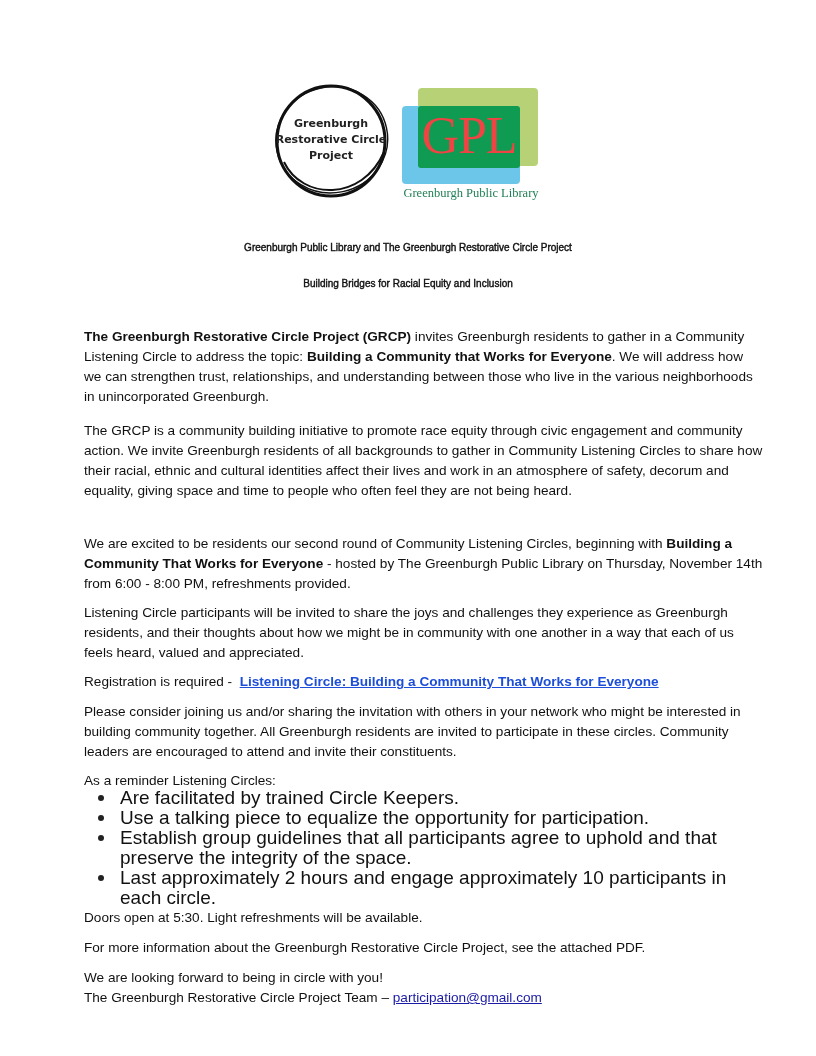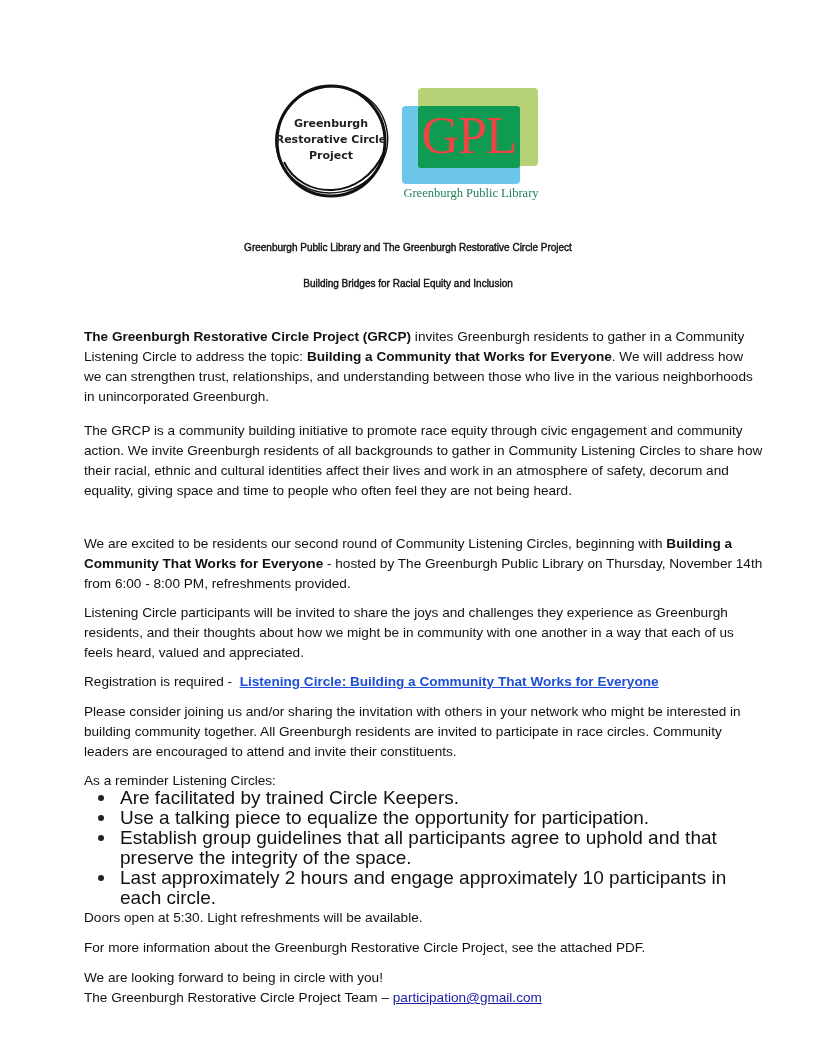--- a/index.html
+++ b/index.html
@@ -77,21 +77,21 @@
   <p class="p" style="top:510px">
     <span>We are excited to be residents our second round of Community Listening Circles, beginning with </span><b>Building a Community That Works for Everyone</b><span> - hosted by The Greenburgh Public Library on Thursday, November 14th from 6:00 - 8:00 PM, refreshments provided.</span>
   </p>
 
   <p class="p" style="top:579px">Listening Circle participants will be invited to share the joys and challenges they experience as Greenburgh residents, and their thoughts about how we might be in community with one another in a way that each of us feels heard, valued and appreciated.</p>
 
   <p class="p" style="top:648px">
     <span>Registration is required - </span>&nbsp;<a class="link">Listening Circle: Building a Community That Works for Everyone</a>
   </p>
 
-  <p class="p" style="top:678px">Please consider joining us and/or sharing the invitation with others in your network who might be interested in building community together. All Greenburgh residents are invited to participate in race circles. Community leaders are encouraged to attend and invite their constituents.</p>
+  <p class="p" style="top:678px">Please consider joining us and/or sharing the invitation with others in your network who might be interested in building community together. All Greenburgh residents are invited to participate in these circles. Community leaders are encouraged to attend and invite their constituents.</p>
 
   <p class="p" style="top:747px">As a reminder Listening Circles:</p>
 
   <ul class="bullets">
     <li><span class="dot"></span><span>Are facilitated by trained Circle Keepers.</span></li>
     <li><span class="dot"></span><span>Use a talking piece to equalize the opportunity for participation.</span></li>
     <li><span class="dot"></span><span>Establish group guidelines that all participants agree to uphold and that preserve the integrity of the space.</span></li>
     <li><span class="dot"></span><span>Last approximately 2 hours and engage approximately 10 participants in each circle.</span></li>
   </ul>
 

